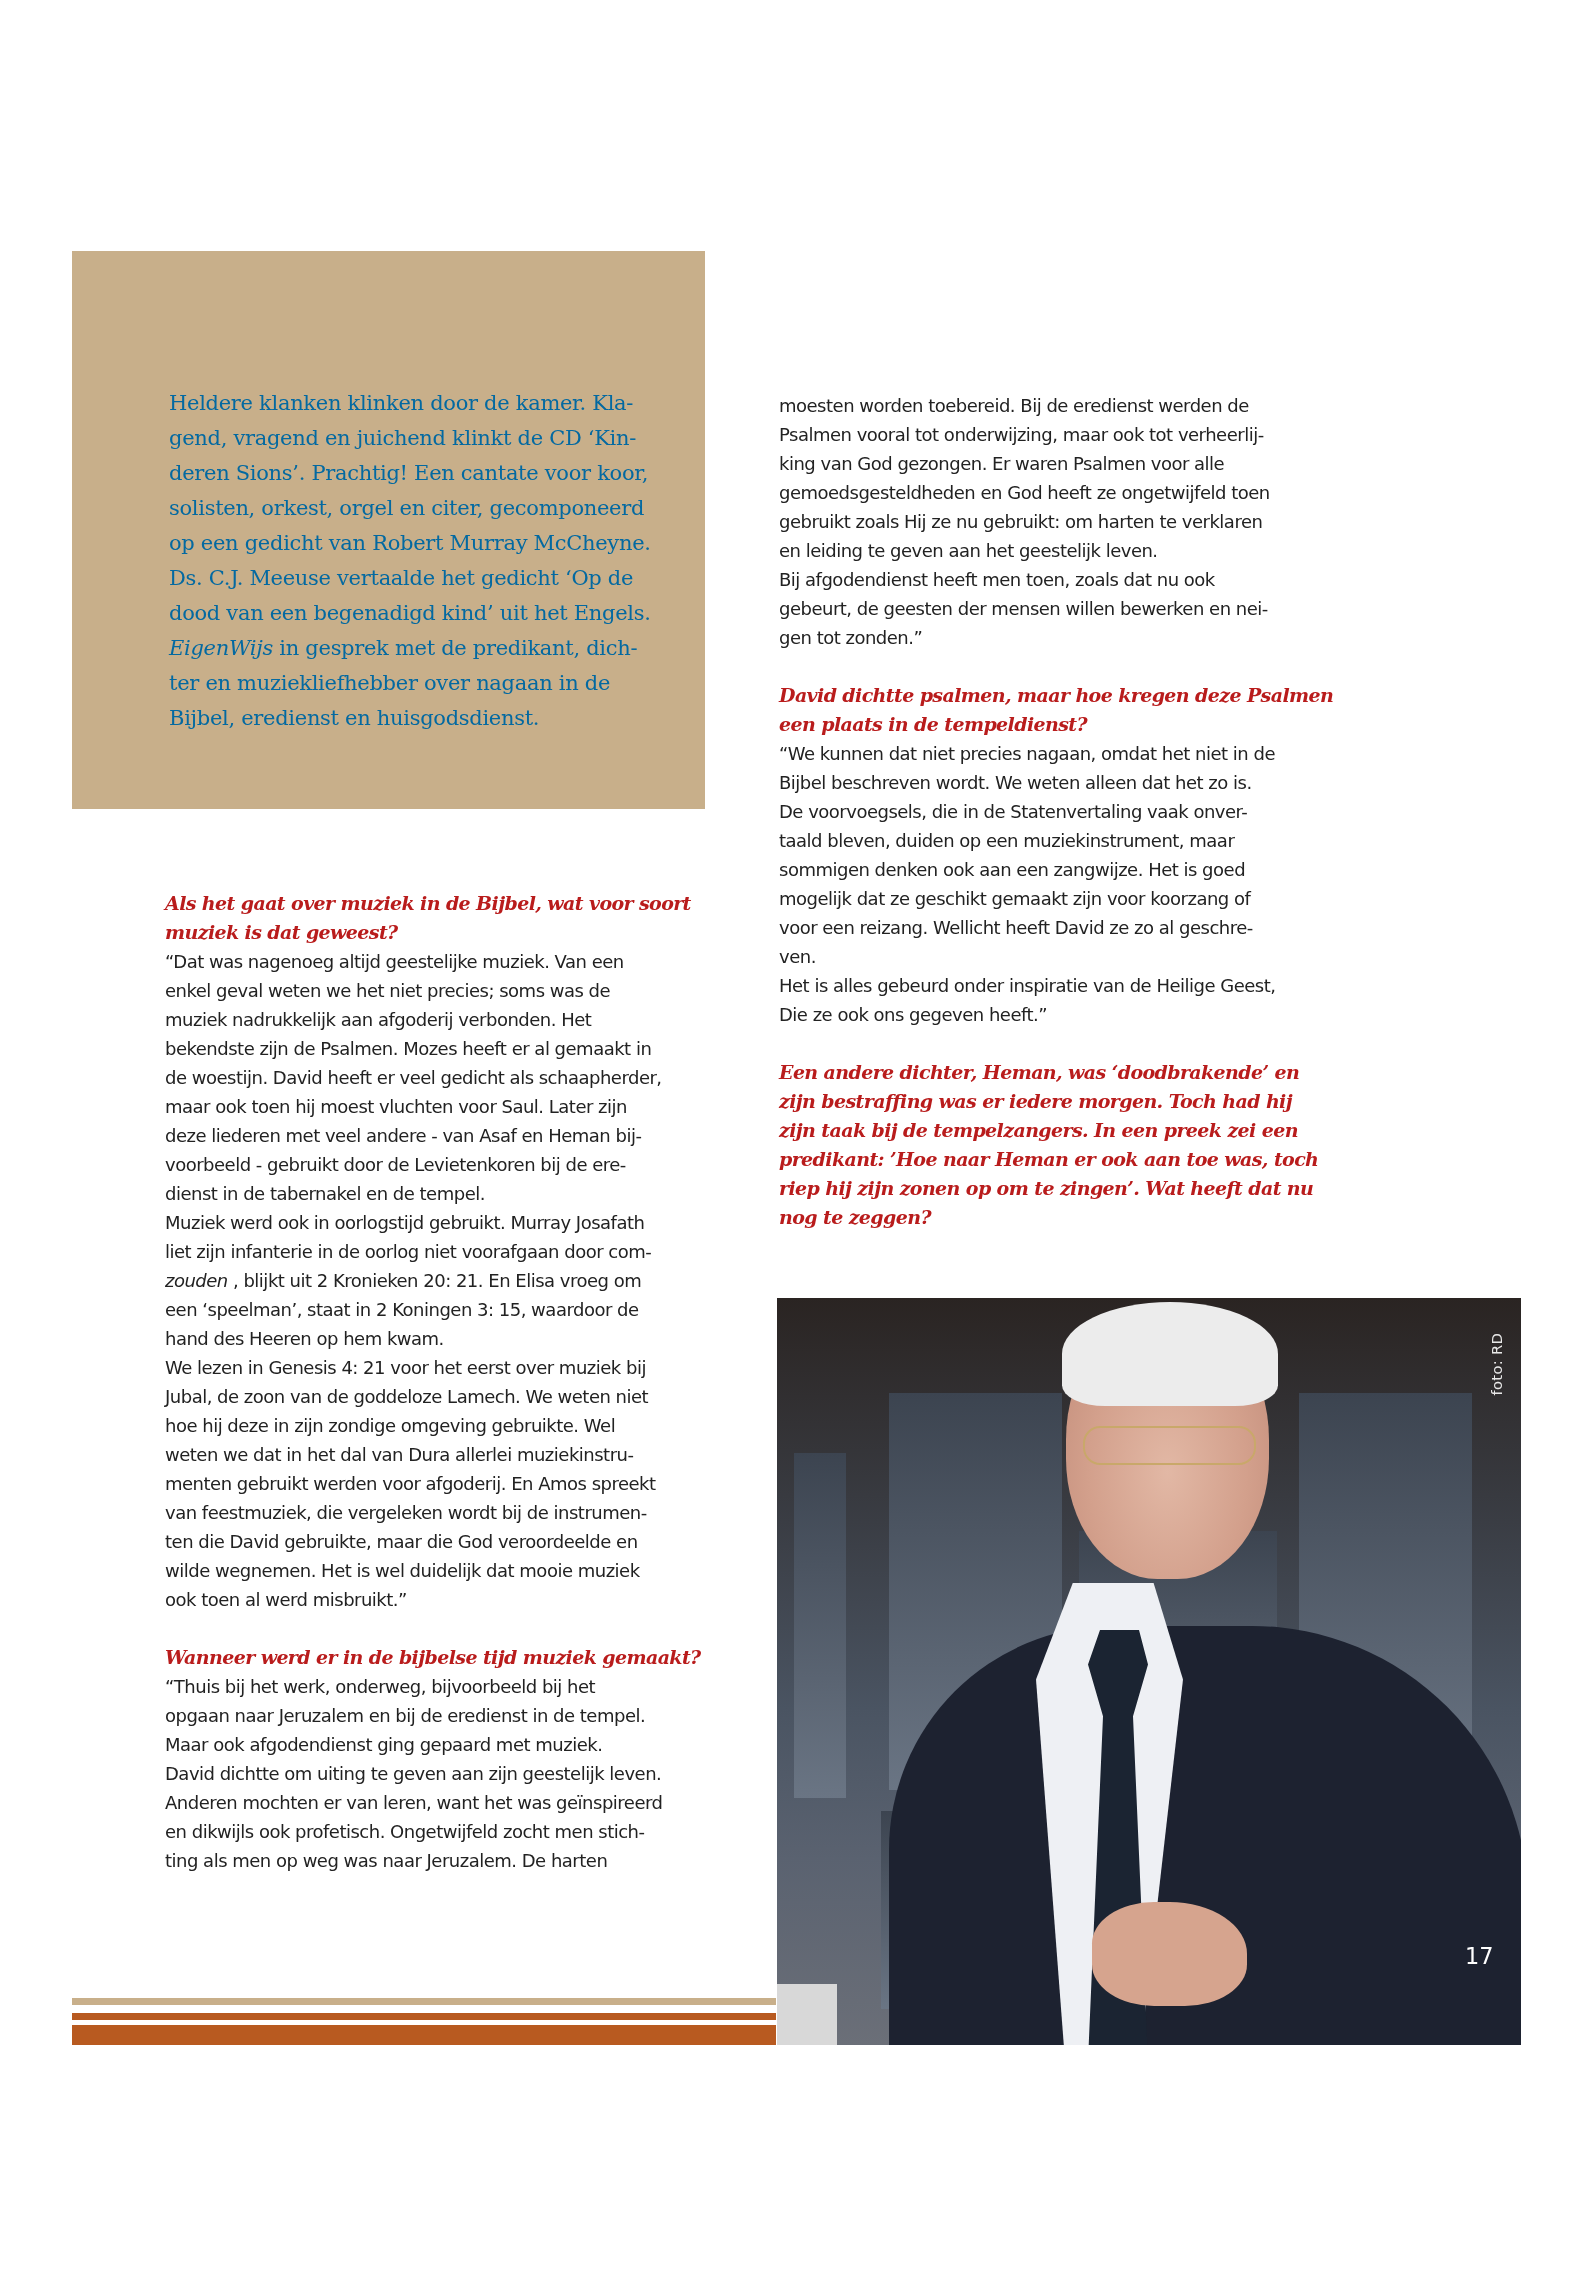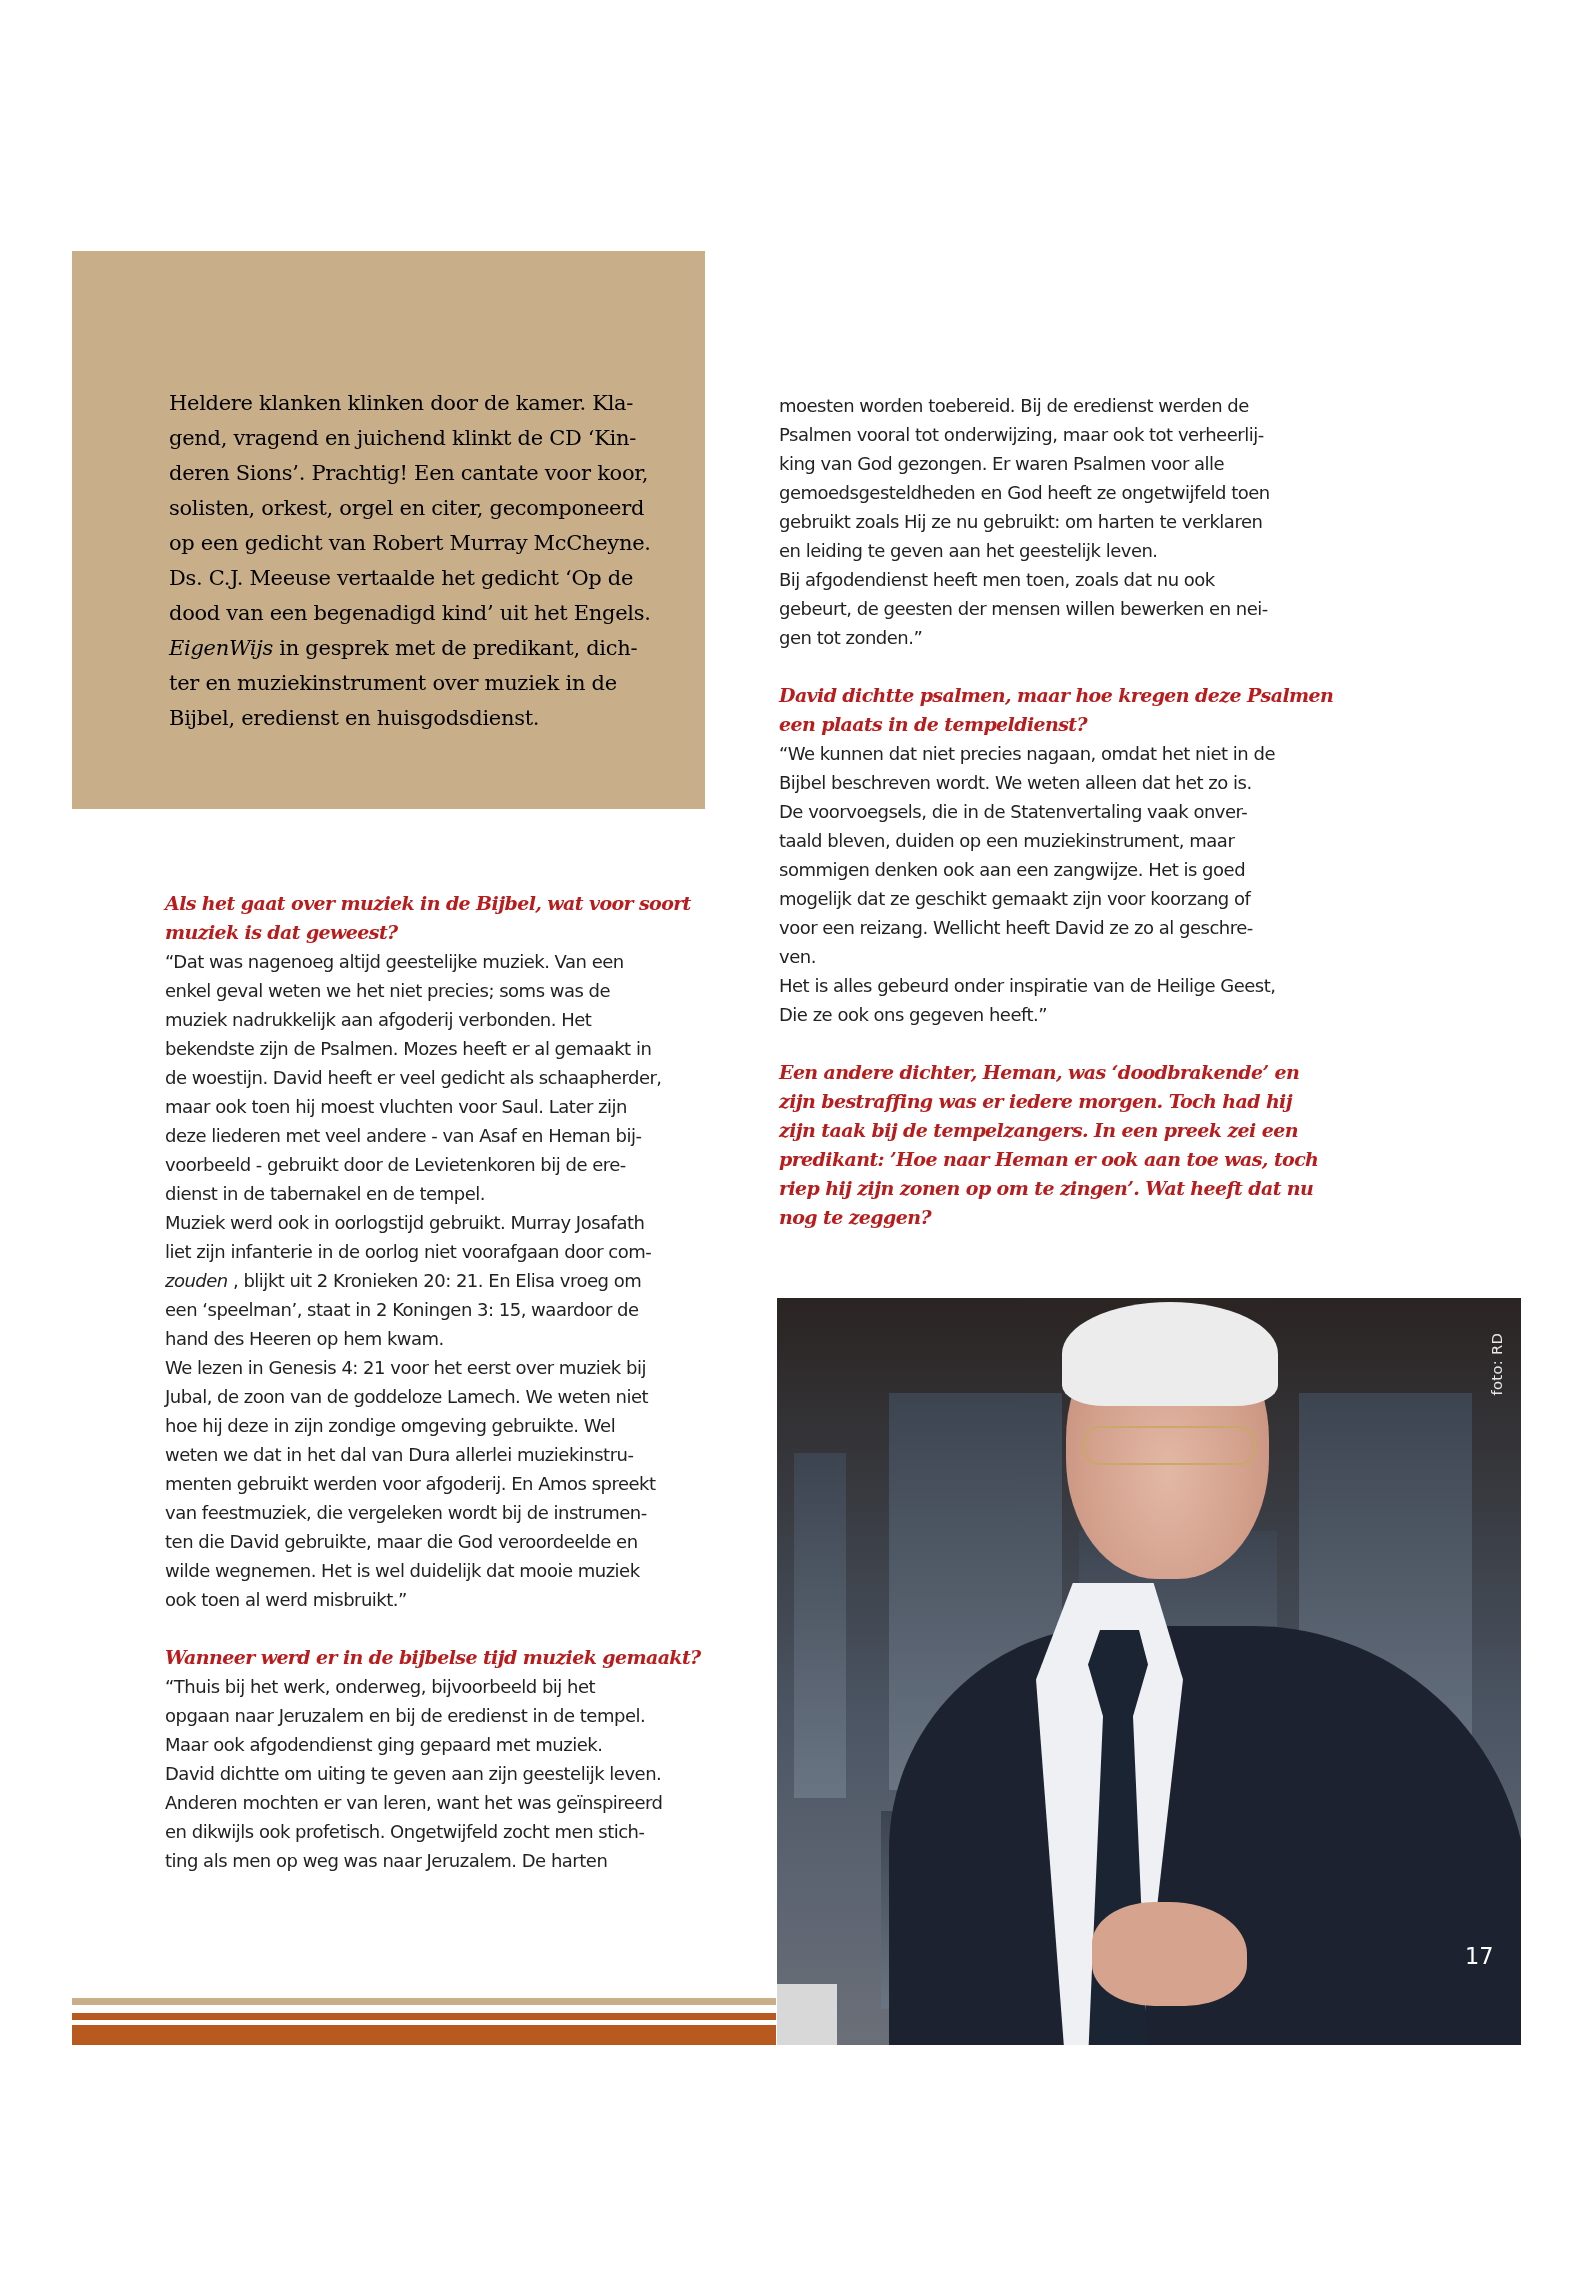--- a/index.html
+++ b/index.html
@@ -5,21 +5,21 @@
   html, body { margin: 0; padding: 0; background: #ffffff; }
   body { width: 1592px; height: 2295px; position: relative; overflow: hidden; }
 
   .intro-box {
     position: absolute; left: 72px; top: 251px; width: 633px; height: 558px;
     background: #C8AF8A;
   }
   .intro-text {
     position: absolute; left: 169px; top: 386px; width: 501px;
     font-family: "DejaVu Serif", "Liberation Serif", serif;
-    font-size: 21px; line-height: 35px; color: #000000;
+    font-size: 21px; line-height: 35px; color: #0369a1;
     letter-spacing: -0.3px;
   }
   .intro-text .line { display: block; white-space: nowrap; }
   .intro-text em { font-style: italic; }
 
   .col {
     position: absolute;
     font-family: "DejaVu Sans", "Liberation Sans", sans-serif;
     font-size: 18px; line-height: 29px; color: #222222;
     letter-spacing: -0.5px;
@@ -103,21 +103,21 @@
 <div class="intro-box"></div>
 <div class="intro-text">
   <span class="line">Heldere klanken klinken door de kamer. Kla-</span>
   <span class="line">gend, vragend en juichend klinkt de CD ‘Kin-</span>
   <span class="line">deren Sions’. Prachtig! Een cantate voor koor,</span>
   <span class="line">solisten, orkest, orgel en citer, gecomponeerd</span>
   <span class="line">op een gedicht van Robert Murray McCheyne.</span>
   <span class="line">Ds. C.J. Meeuse vertaalde het gedicht ‘Op de</span>
   <span class="line">dood van een begenadigd kind’ uit het Engels.</span>
   <span class="line"><em>EigenWijs</em><span> in gesprek met de predikant, dich-</span></span>
-  <span class="line">ter en muziekinstrument over muziek in de</span>
+  <span class="line">ter en muziekliefhebber over nagaan in de</span>
   <span class="line">Bijbel, eredienst en huisgodsdienst.</span>
 </div>
 
 <div class="col col-left">
   <div>
     <span class="line q">Als het gaat over muziek in de Bijbel, wat voor soort</span>
     <span class="line q">muziek is dat geweest?</span>
   </div>
   <div>
     <span class="line">“Dat was nagenoeg altijd geestelijke muziek. Van een</span>

